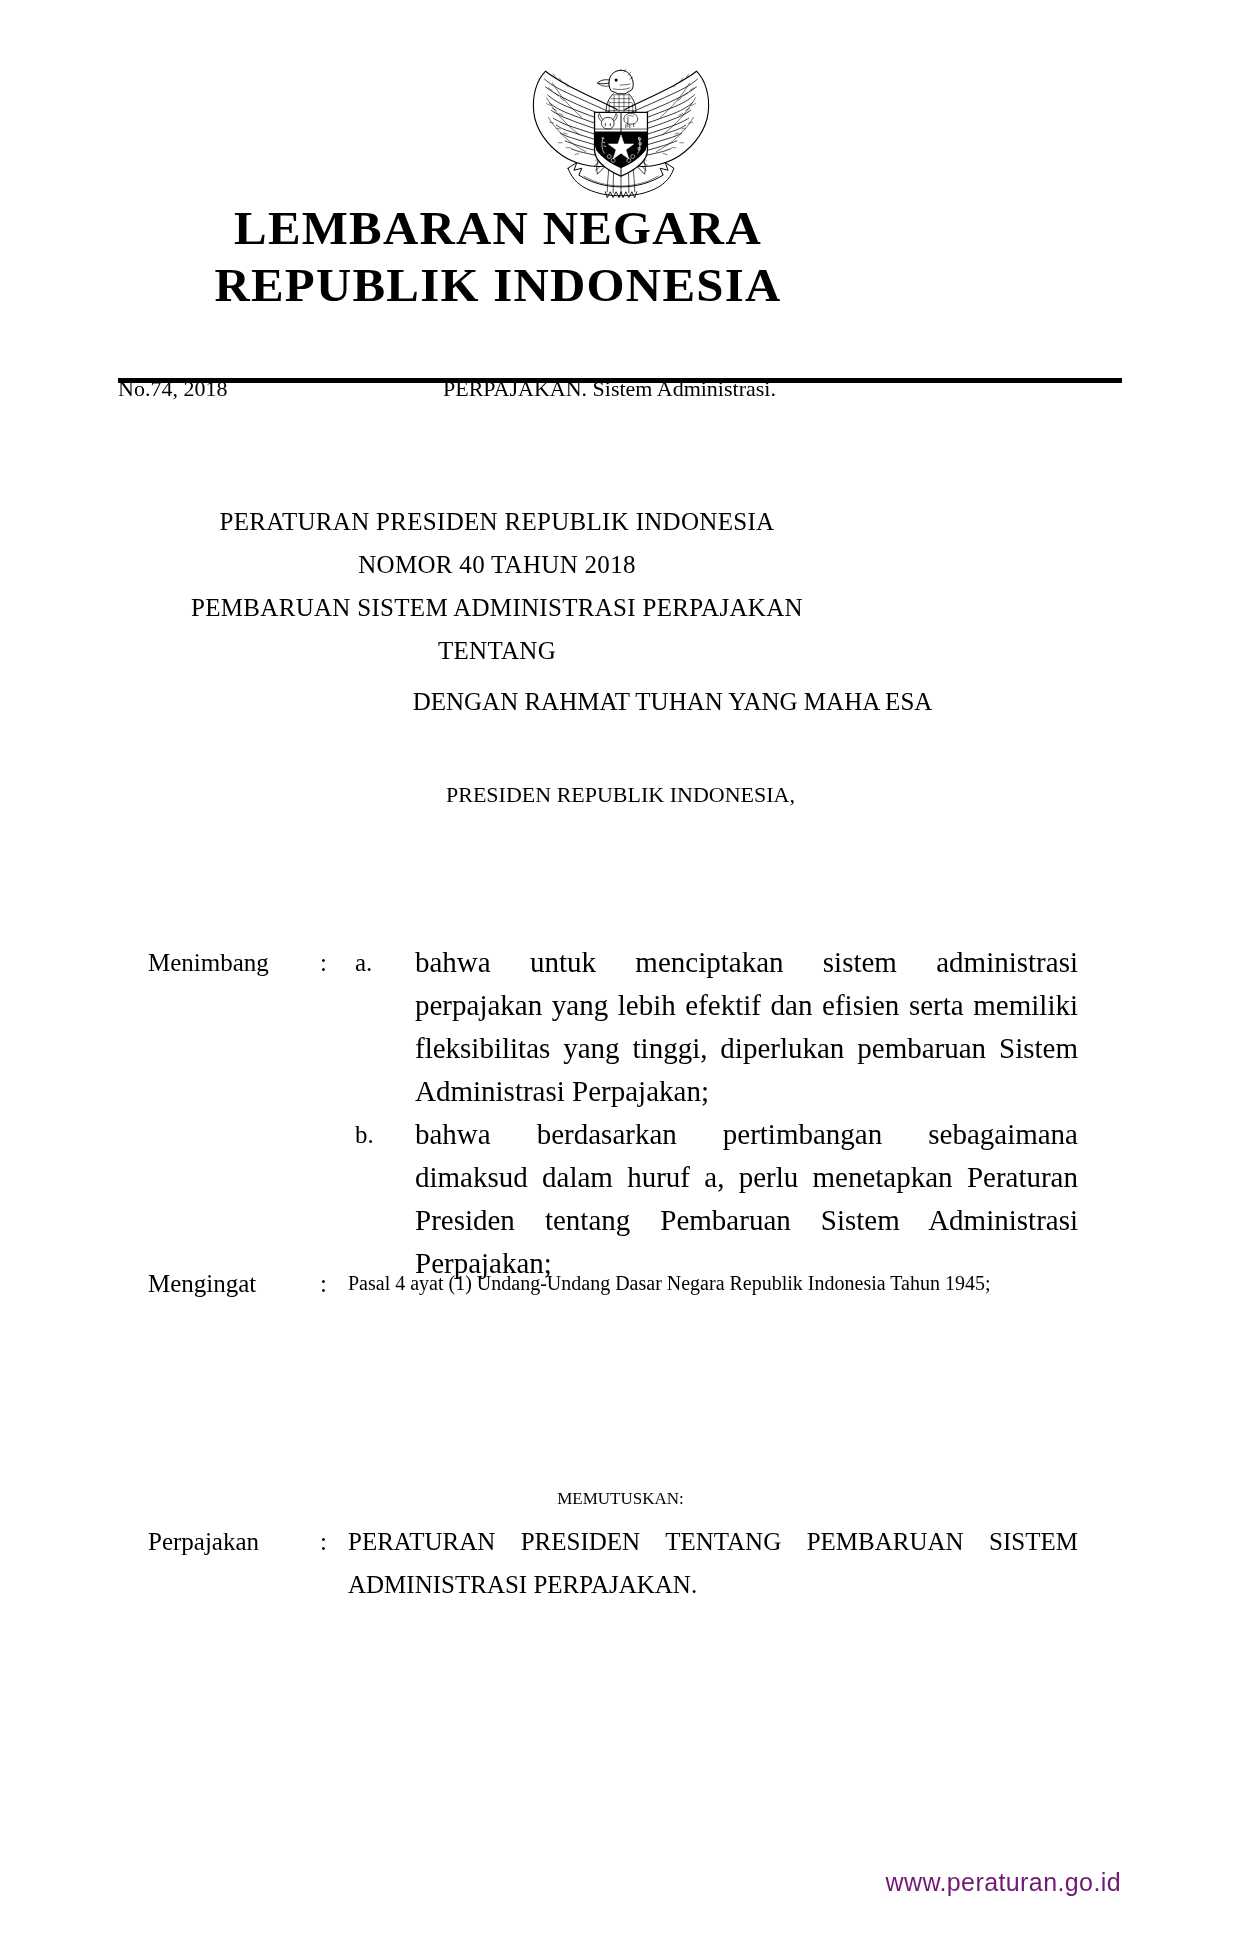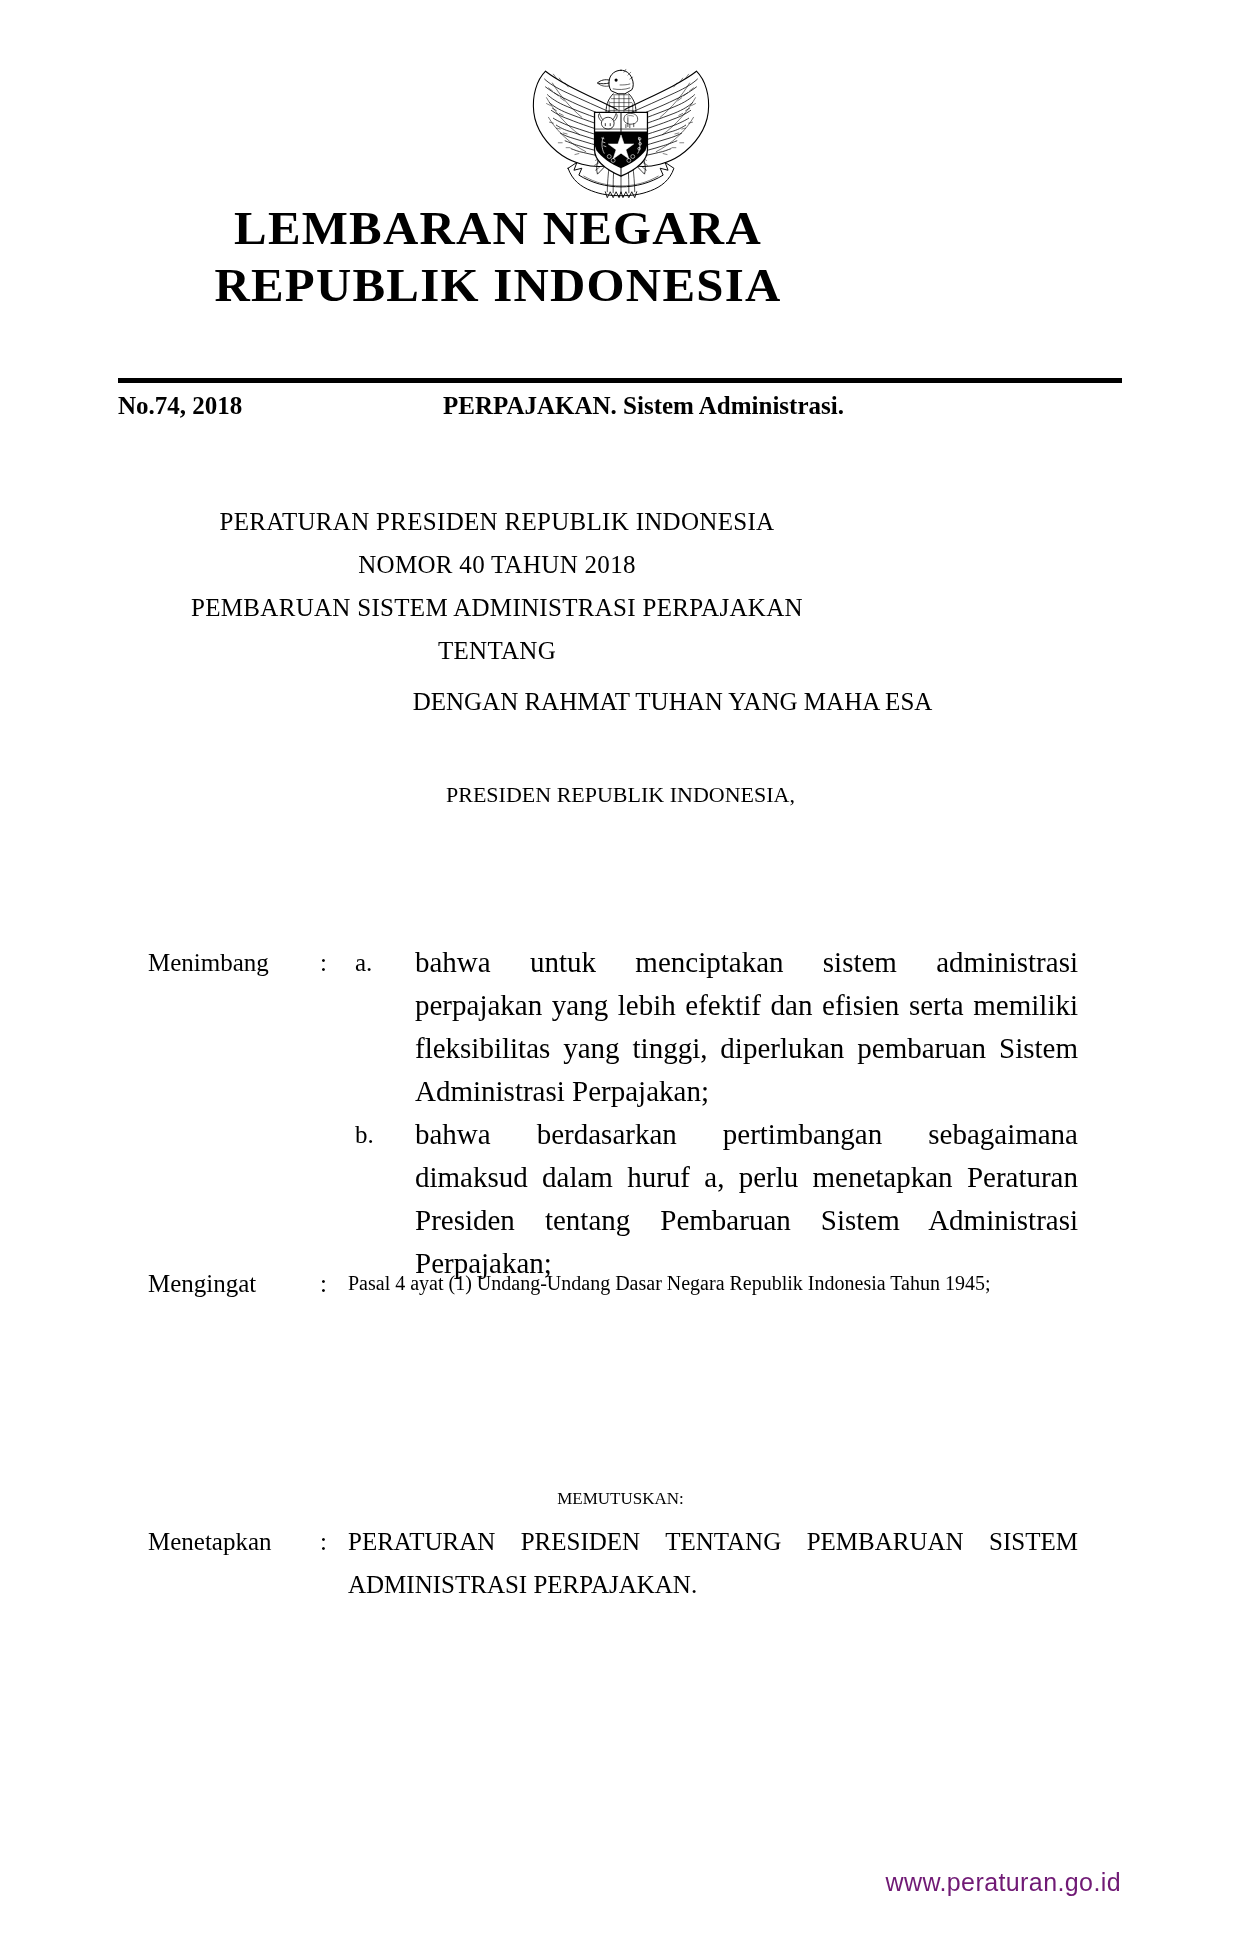--- a/index.html
+++ b/index.html
@@ -58,28 +58,27 @@
     top: 378px;
     left: 118px;
     width: 1004px;
     height: 5px;
     background: #000000;
   }
 
   
   .issue-row {
     position: absolute;
-    top: 389px;
+    top: 372px;
     left: 118px;
     width: 1004px;
     height: 34px;
-    font-size: 25px;
+    font-size: 22px;
     line-height: 34px;
     white-space: nowrap;
-    font-weight: bold;
   }
   .issue-no {
     position: absolute;
     left: 0;
     top: 0;
   }
   .issue-subject {
     position: absolute;
     left: 325px;
     top: 0;
@@ -443,21 +442,21 @@
     <span class="clause-label">Mengingat</span>
     <span class="clause-colon">:</span>
     <div class="clause-body">
       <div class="plain-text">Pasal 4 ayat (1) Undang-Undang Dasar Negara Republik Indonesia Tahun 1945;</div>
     </div>
   </div>
 
   <div class="decide-heading">MEMUTUSKAN:</div>
 
   <div class="clause" style="top:1520px;">
-    <span class="clause-label">Menetapkan</span>
+    <span class="clause-label">Perpajakan</span>
     <span class="clause-colon">:</span>
     <div class="clause-body">
       <div class="upper-text">PERATURAN PRESIDEN TENTANG PEMBARUAN SISTEM ADMINISTRASI PERPAJAKAN.</div>
     </div>
   </div>
 
   <div class="footer">www.peraturan.go.id</div>
 
 </div>
 

